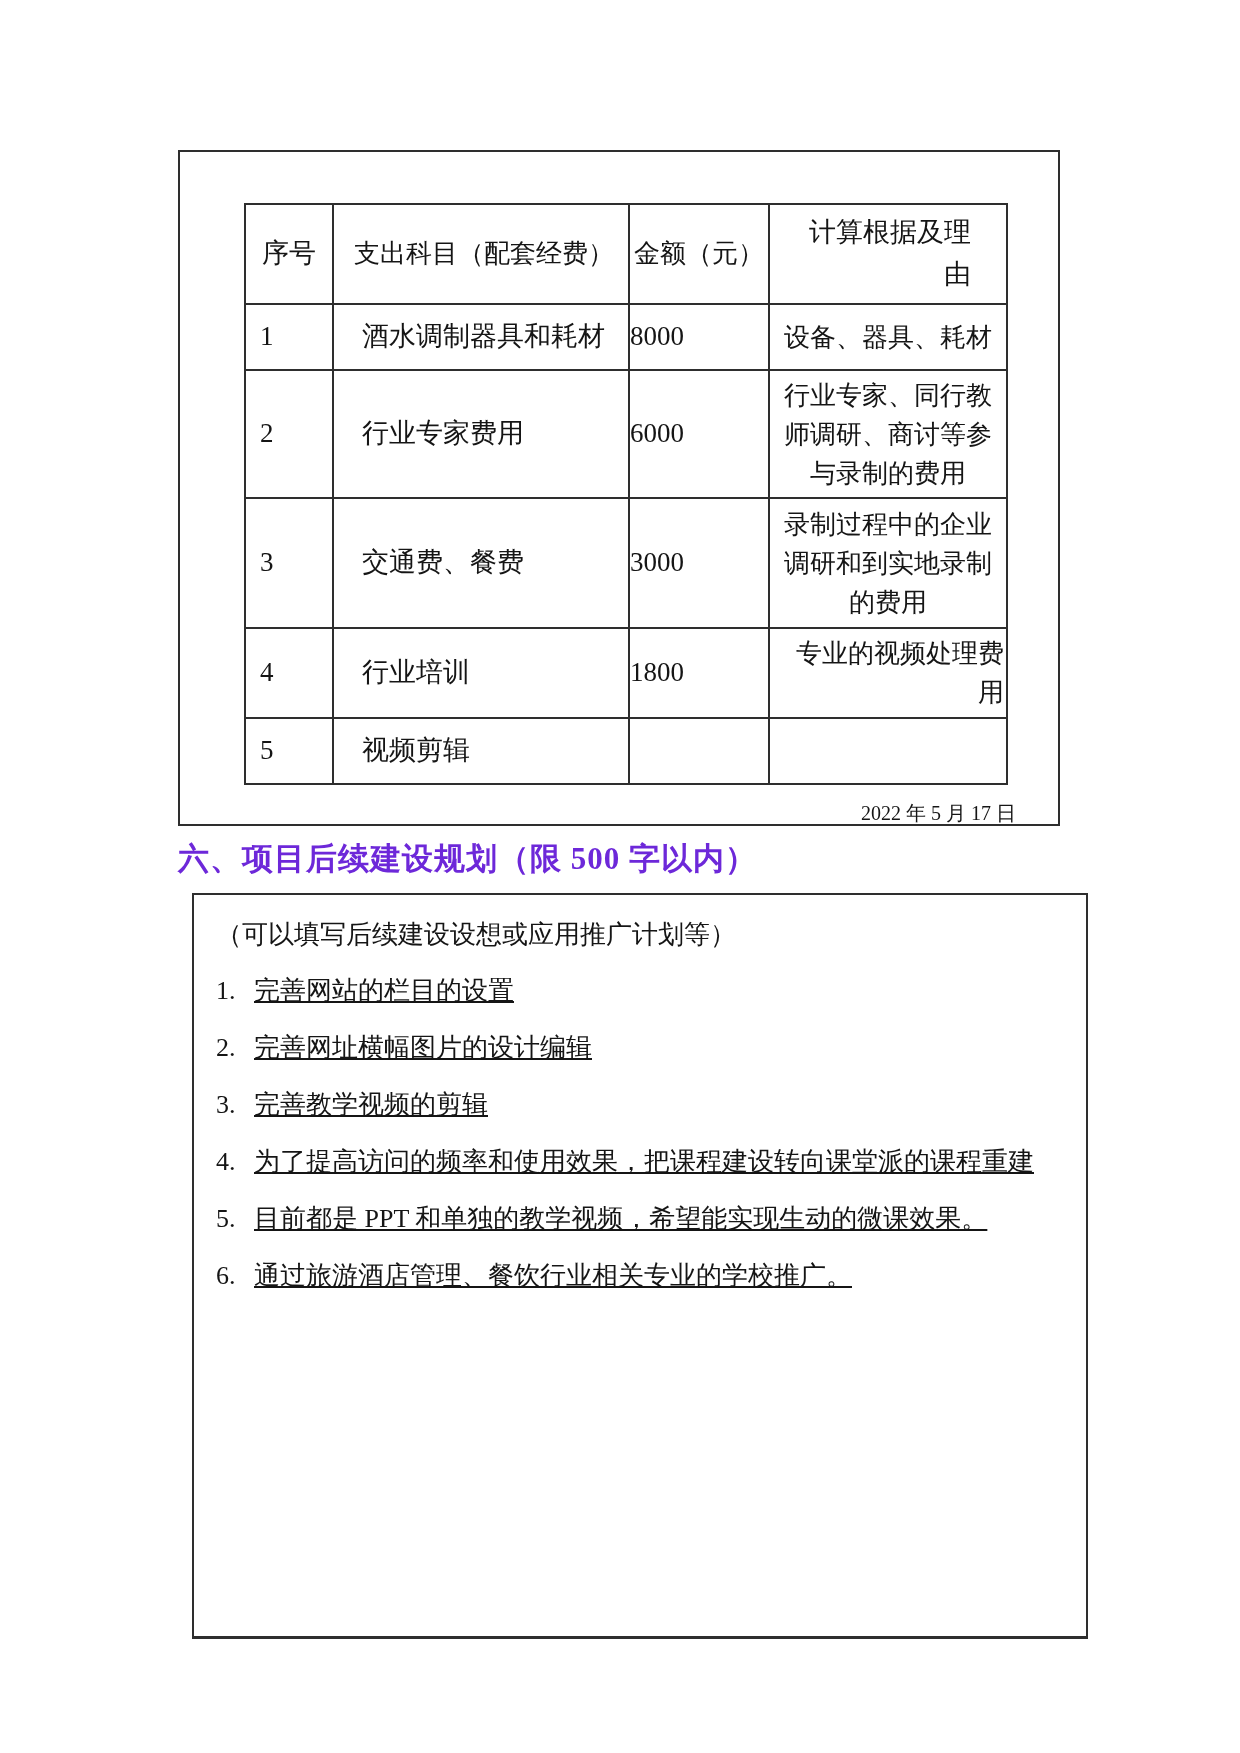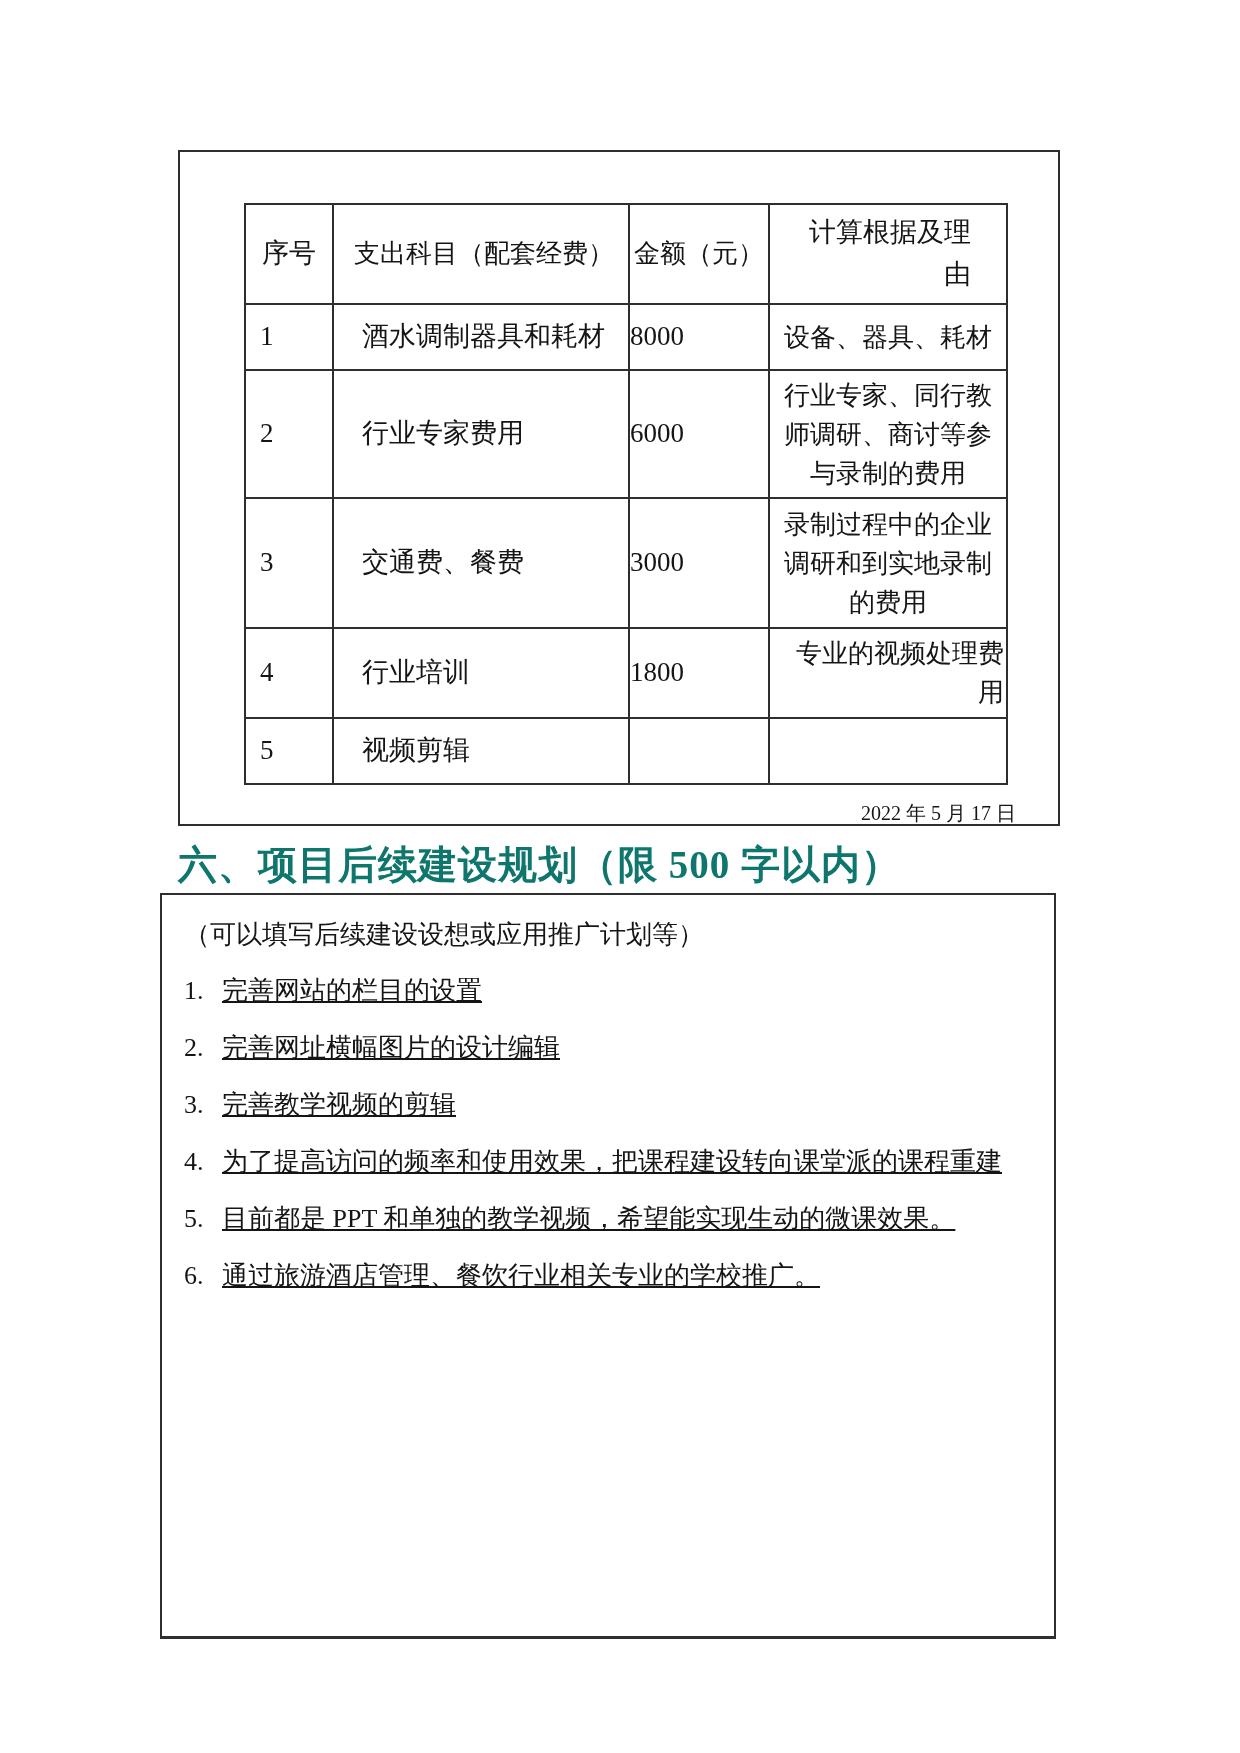--- a/index.html
+++ b/index.html
@@ -57,29 +57,29 @@
     font-size:27px; white-space:nowrap;
   }
   .budget-date {
     position:absolute; right:42px; top:648px;
     font-size:20px; white-space:nowrap;
   }
 
   
   .section-heading {
     position:absolute; left:178px; top:838px;
-    font-size:39px; font-weight:bold;
+    font-size:31px; font-weight:bold;
     letter-spacing:1px;
-    color:#0f766e;
+    color:#6d28d9;
     white-space:nowrap;
   }
 
   
   .plan-box {
-    position:absolute; left:160px; top:893px;
+    position:absolute; left:192px; top:893px;
     width:896px; height:746px;
     border:2px solid #2e2e2e;
     border-bottom-width:3px;
     background:#ffffff;
     padding:24px 30px 0 22px;
   }
   .plan-hint {
     font-size:26px; line-height:32px;
     margin-bottom:24px;
   }

